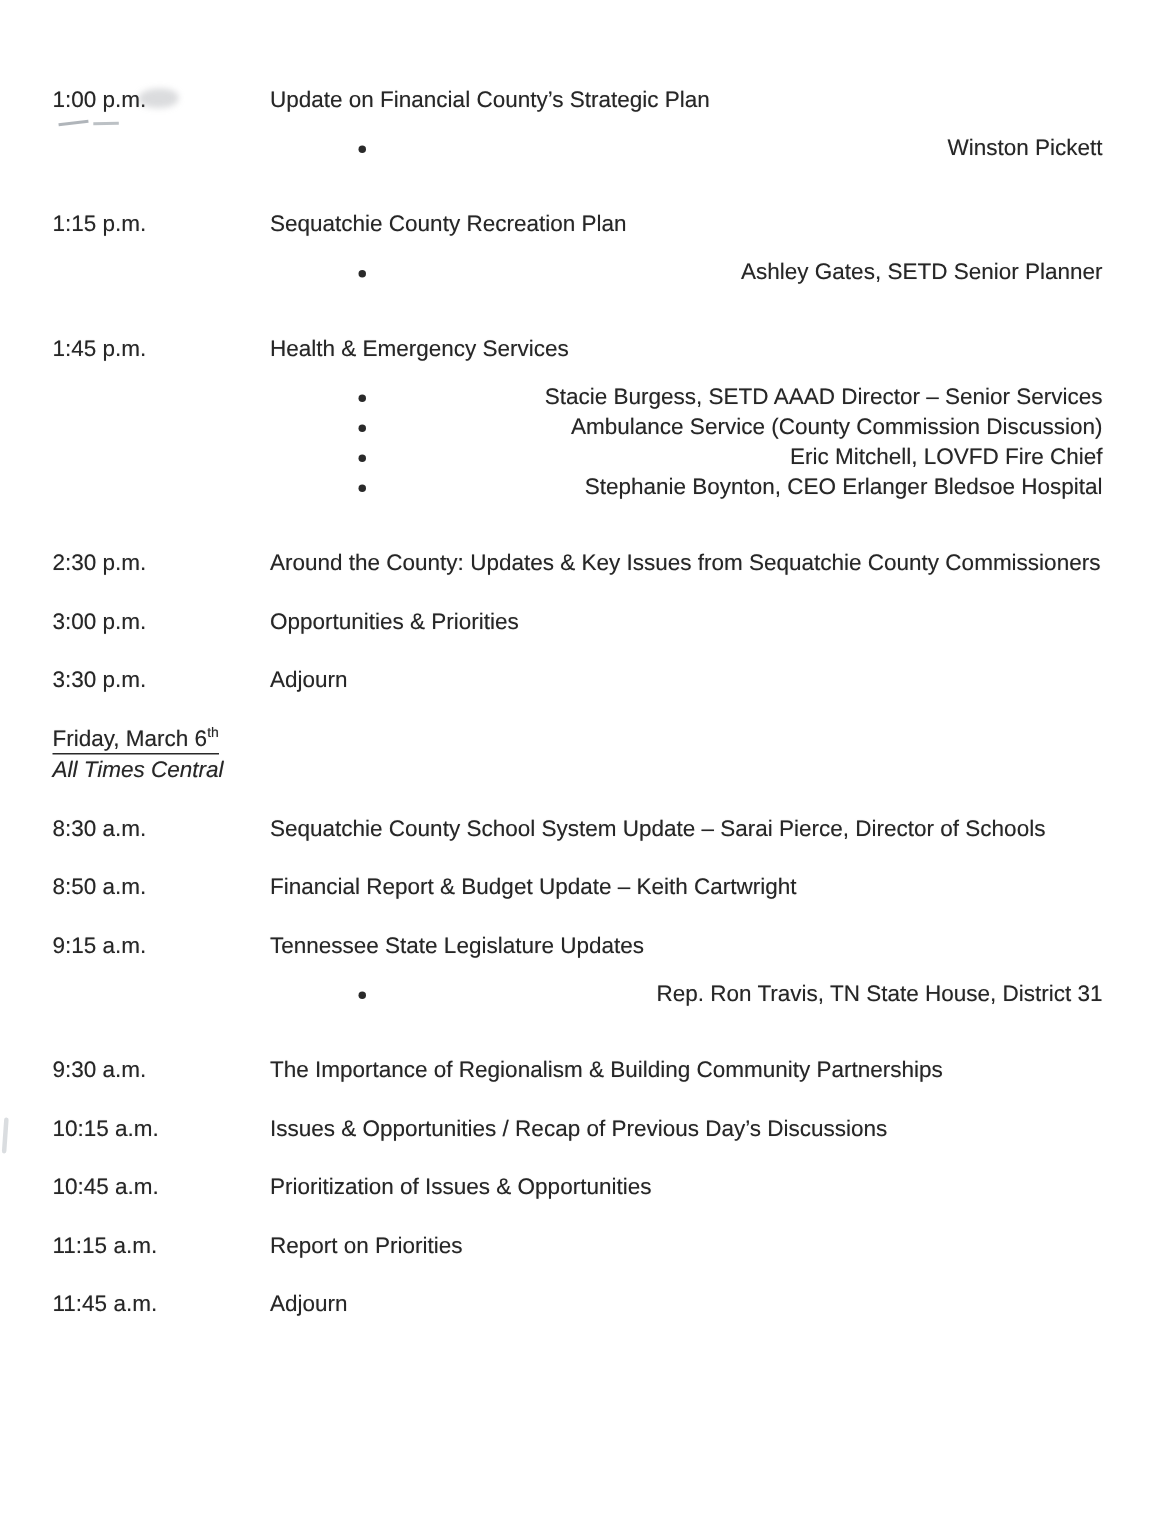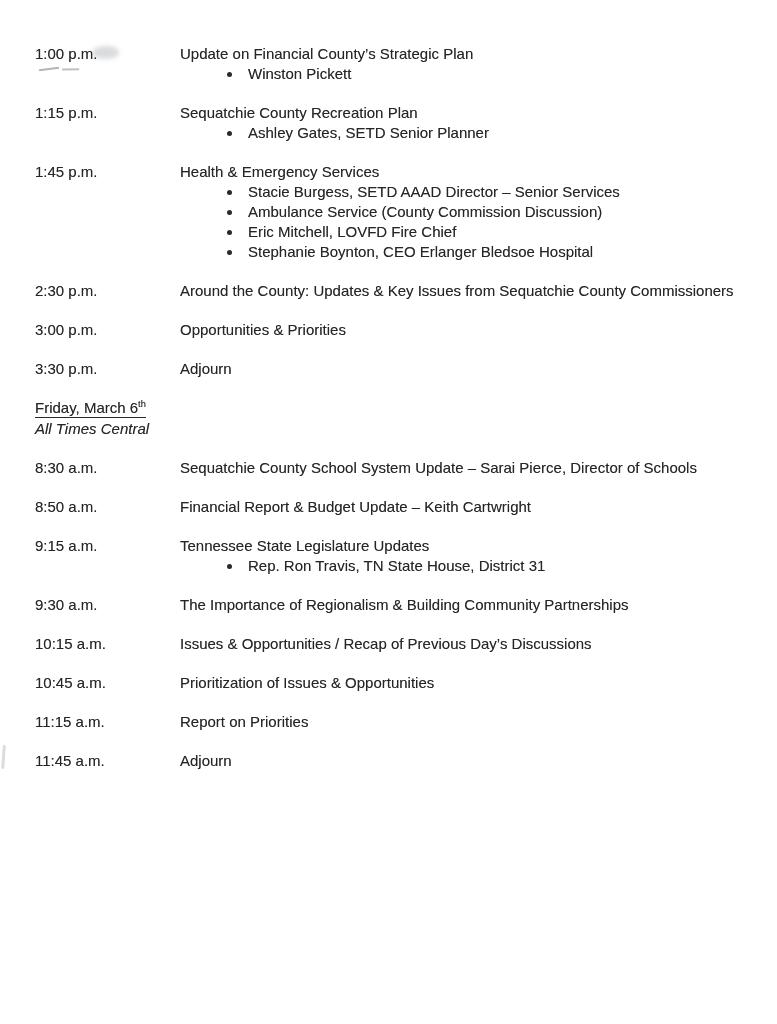--- a/index.html
+++ b/index.html
@@ -12,21 +12,21 @@
     width: 777px;
     height: 1024px;
     font-family: "Liberation Sans", sans-serif;
     color: #262626;
   }
   .page {
     position: relative;
     box-sizing: border-box;
     width: 777px;
     height: 1024px;
-    padding: 44px 30px 0 35px;
+    padding: 57px 30px 0 35px;
     font-size: 15px;
     line-height: 20px;
     text-shadow: 0 0 0.5px rgba(45,45,45,0.45);
   }
   
   .entry {
     display: flex;
     margin-bottom: 19px;
   }
   .time {
@@ -39,23 +39,24 @@
     filter: blur(0.35px);
   }
   .content {
     flex: 1 1 auto;
     min-width: 0;
   }
   .title {
     white-space: nowrap;
   }
   ul.bullets {
-    margin: 0;
+    margin: 12px;
     padding: 0;
     list-style: none;
+    text-align: right;
   }
   .bullet-item {
     position: relative;
     padding-left: 68px;
     white-space: nowrap;
   }
   .bullet-item::before {
     content: "";
     position: absolute;
     left: 47px;

